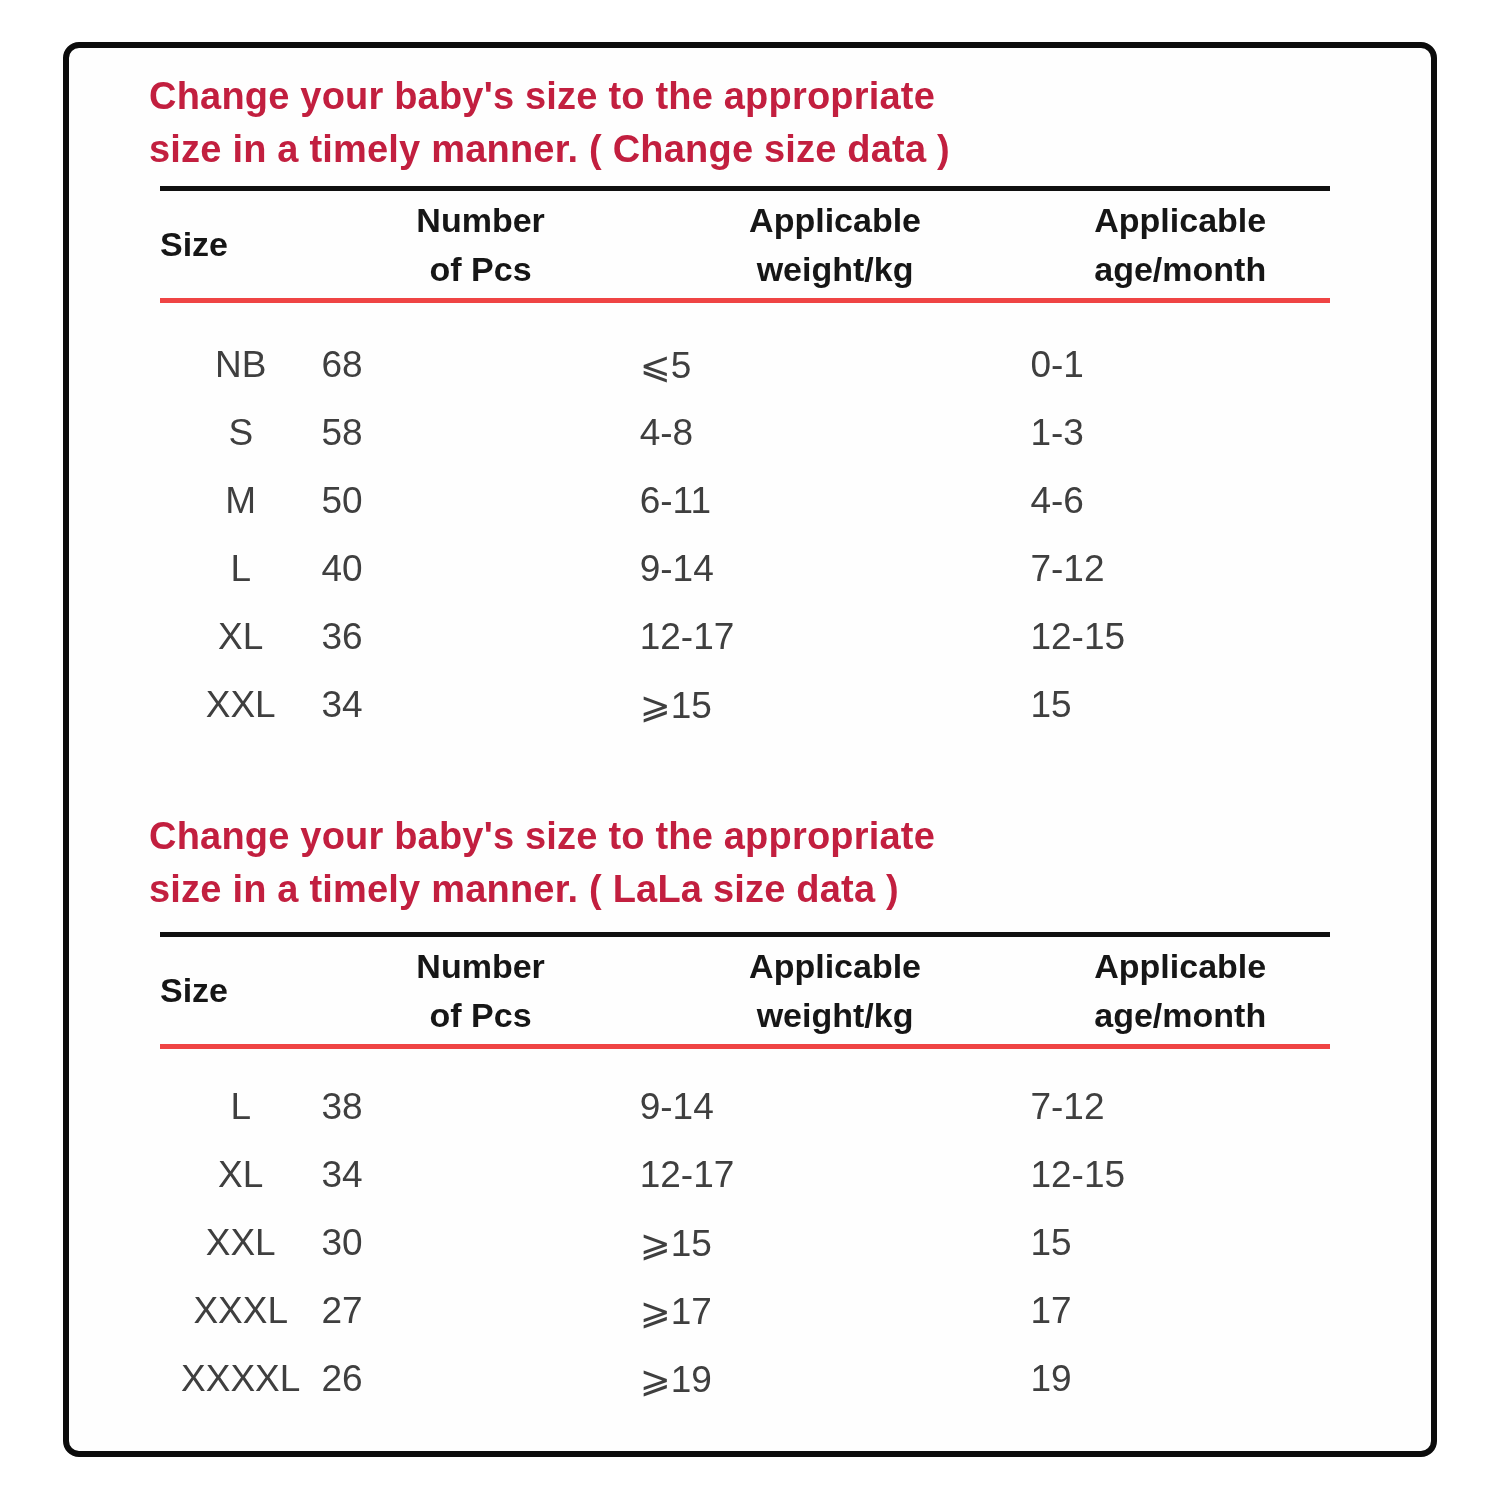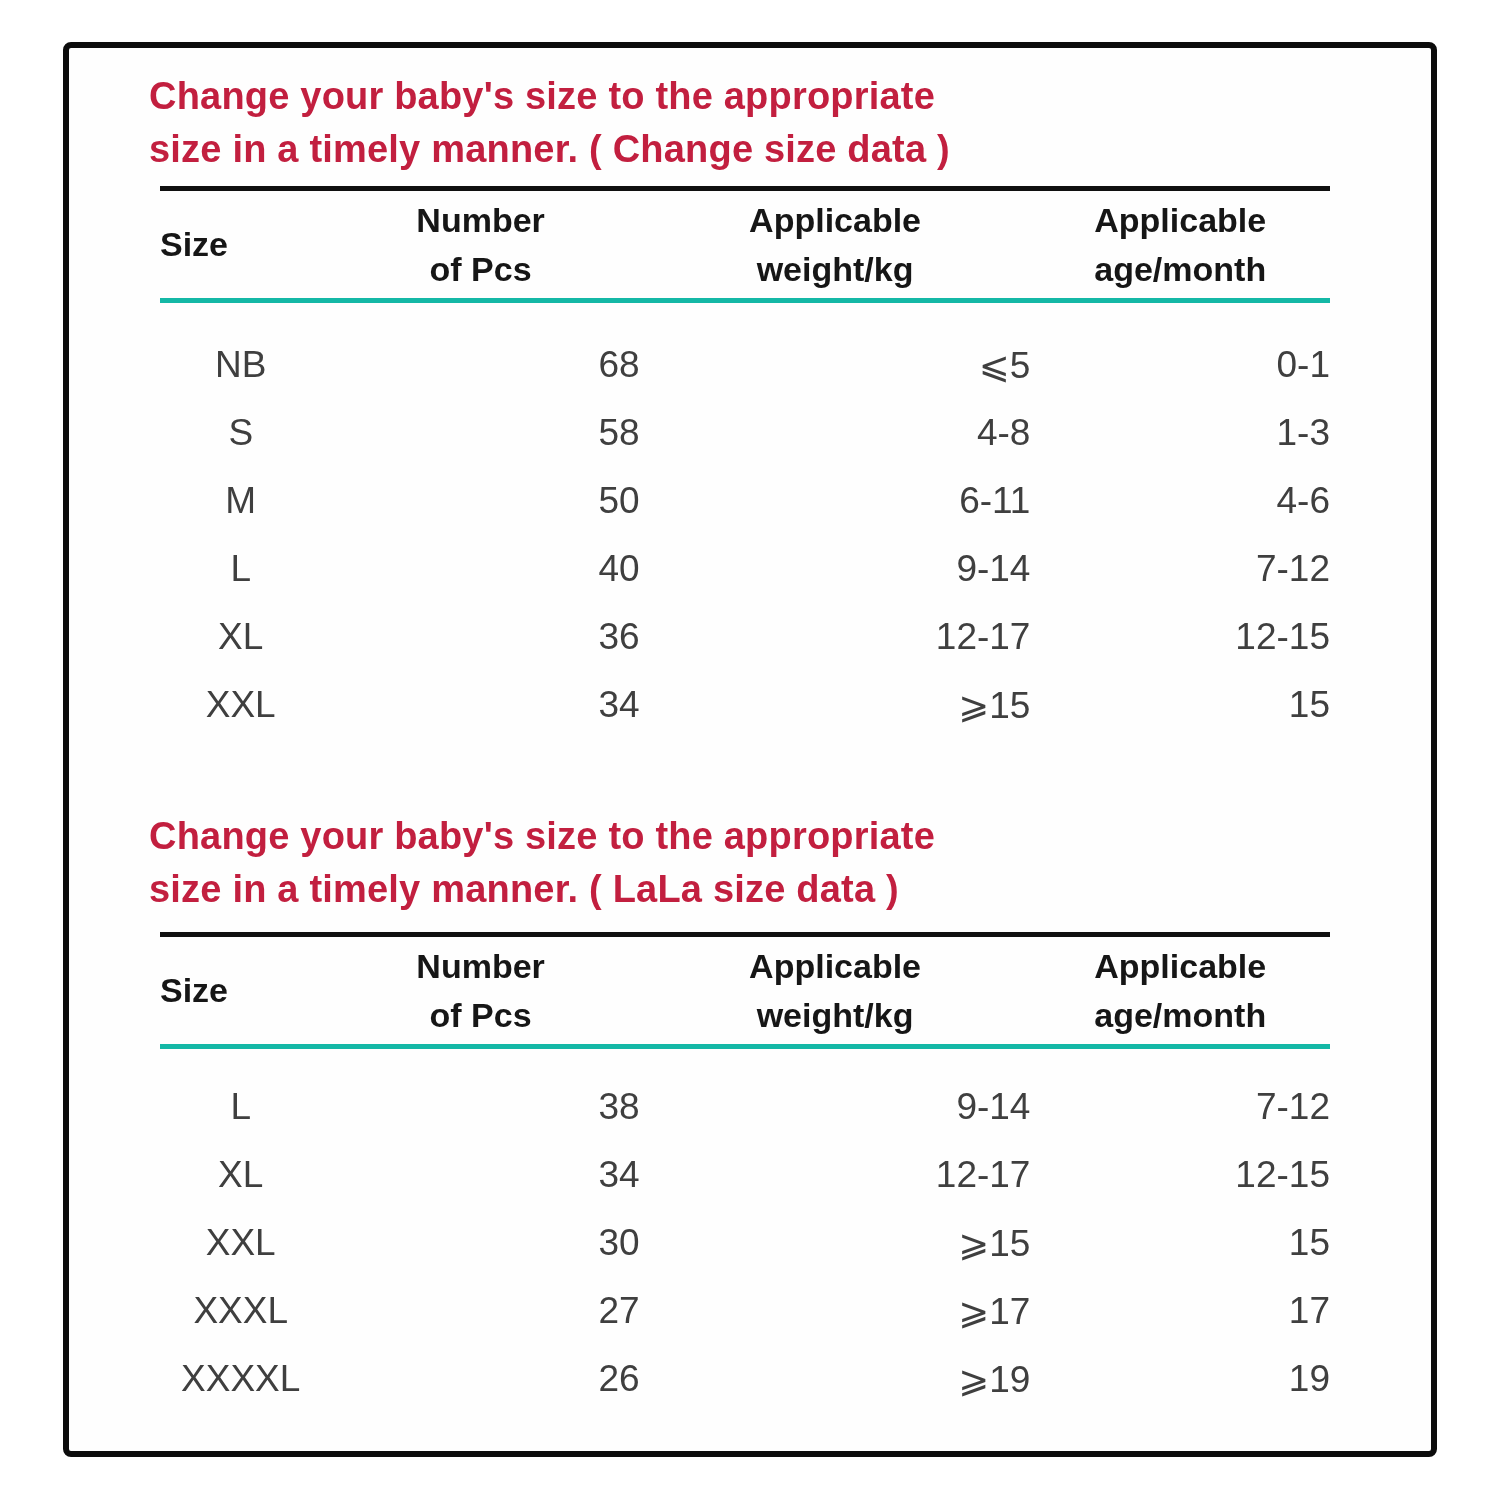--- a/index.html
+++ b/index.html
@@ -18,21 +18,21 @@
     overflow: hidden;
   }
   .card {
     position: absolute;
     left: 63px;
     top: 42px;
     width: 1374px;
     height: 1415px;
     box-sizing: border-box;
     border: 6px solid #0c0c0c;
-    border-radius: 8px;
+    border-radius: 16px;
     background: #fefefe;
   }
   .section-title {
     position: absolute;
     left: 80px;
     width: 1200px;
     font-size: 38px;
     font-weight: 700;
     line-height: 53px;
     color: #c21f3f;
@@ -51,21 +51,21 @@
   .t1 { top: 138px; }
   .t2 { top: 884px; }
 
   col.c1 { width: 13.8%; }
   col.c2 { width: 27.2%; }
   col.c3 { width: 33.4%; }
   col.c4 { width: 25.6%; }
 
   table.sizes thead tr {
     border-top: 5px solid #101010;
-    border-bottom: 5px solid #14b8a6;
+    border-bottom: 5px solid #ef4444;
   }
   table.sizes th {
     height: 107px;
     padding: 0;
     font-size: 34px;
     font-weight: 700;
     color: #161616;
     text-align: center;
     vertical-align: middle;
   }
@@ -73,21 +73,21 @@
   table.sizes th .hl {
     display: block;
     line-height: 49px;
   }
   table.sizes td {
     height: 68px;
     padding: 0;
     font-size: 37px;
     font-weight: 400;
     color: #3f3f3f;
-    text-align: right;
+    text-align: left;
     vertical-align: middle;
   }
   table.sizes td.first { text-align: center; }
   .t1 tbody tr:first-child td { padding-top: 28px; }
   .t2 tbody tr:first-child td { padding-top: 24px; }
 </style>
 </head>
 <body>
 
 <div class="stage">

